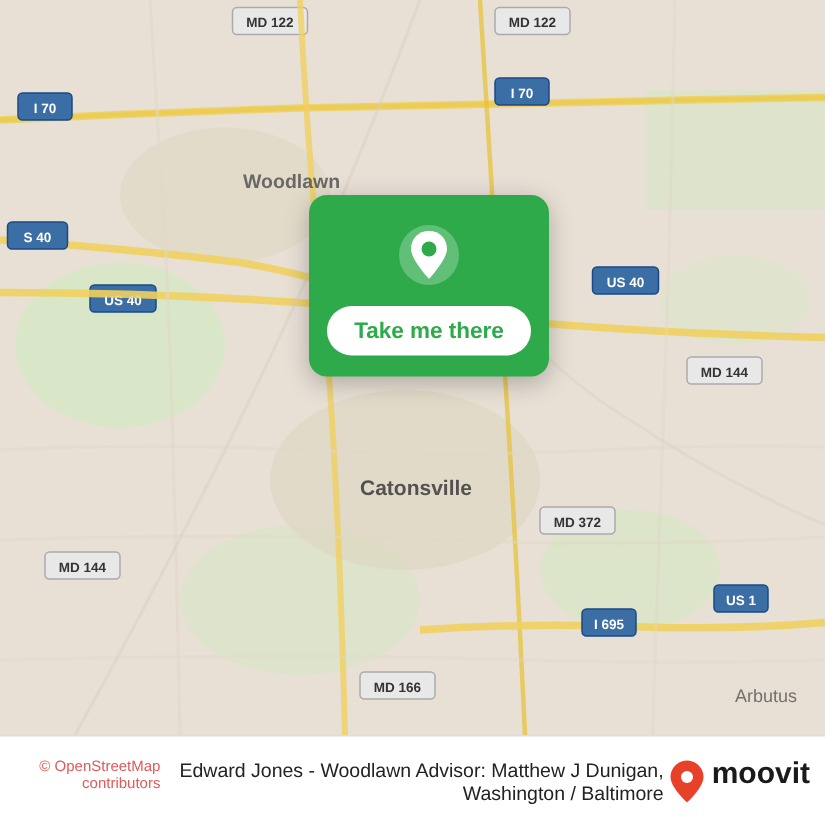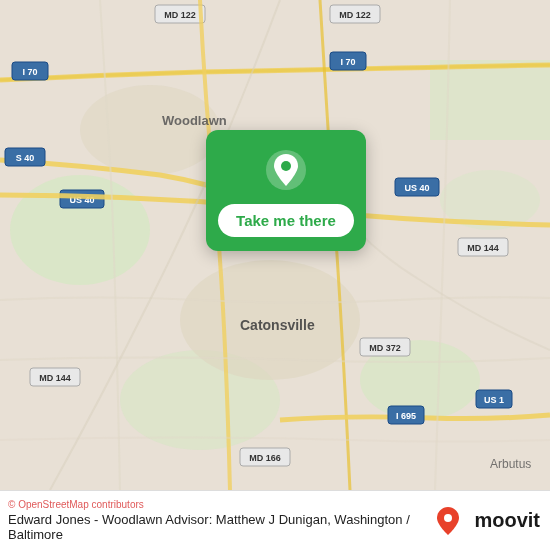--- a/index.html
+++ b/index.html
@@ -68,40 +68,40 @@
       background: white;
       display: flex;
       align-items: center;
       justify-content: space-between;
       padding: 0 10px 0 8px;
       border-top: 1px solid #ddd;
     }
 
     #bottom-left {
       display: flex;
-      flex-direction: column;
+      flex-direction: row;
       justify-content: center;
+      text-align: right;
     }
 
     #osm-credit {
       font-size: 10px;
       color: #e05a5a;
       margin-bottom: 2px;
     }
 
     #location-name {
       font-size: 13px;
       color: #222;
       font-weight: 500;
     }
 
     #moovit-logo {
       display: flex;
-      align-items: center;
-      gap: 10px;
+      gap: 0;
     }
 
     #moovit-icon {
       width: 32px;
       height: 32px;
     }
 
     #moovit-text {
       font-size: 20px;
       font-weight: bold;

